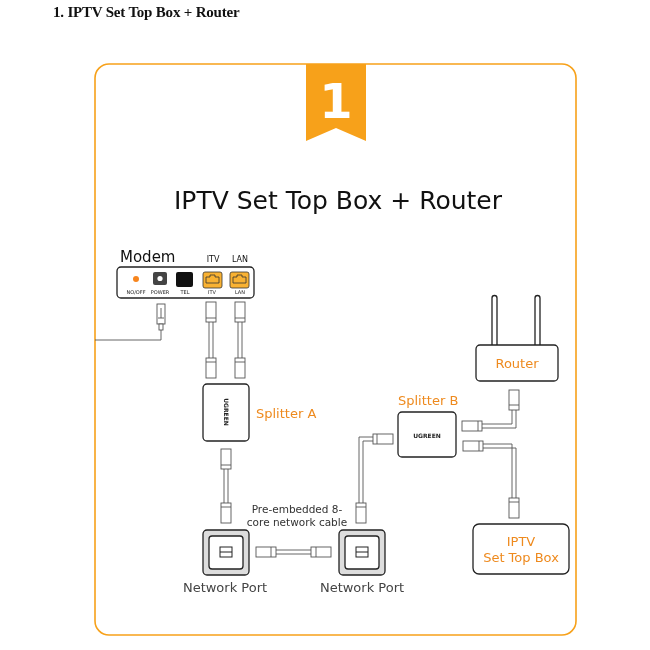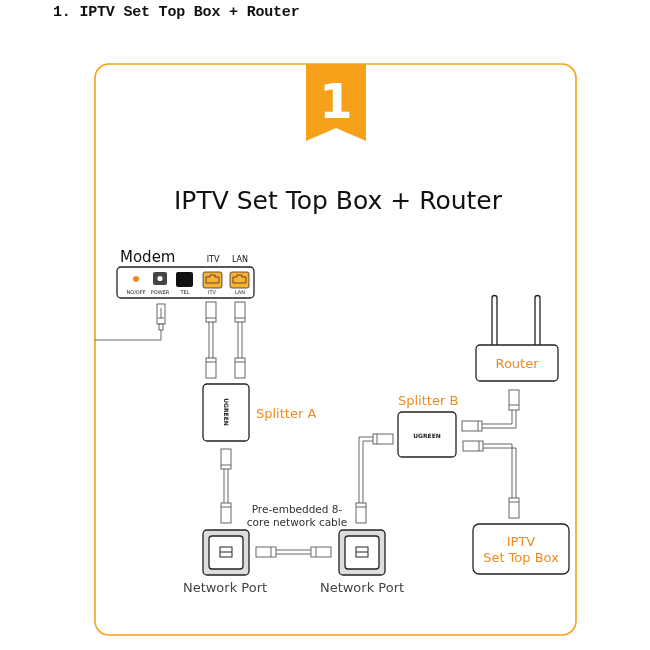--- a/index.html
+++ b/index.html
@@ -1,17 +1,17 @@
 <!DOCTYPE html>
 <html><head>
 <meta charset="utf-8">
 <style>
   html,body{margin:0;padding:0;background:#fff;}
   body{width:650px;height:650px;position:relative;overflow:hidden;font-family:"DejaVu Sans",sans-serif;}
-  .heading{position:absolute;left:53px;top:4px;font-family:Liberation Mono, monospace;font-weight:bold;font-size:15px;color:#111;letter-spacing:-0.2px;}
+  .heading{position:absolute;left:53px;top:4px;font-family:Liberation Serif, serif;font-weight:bold;font-size:15px;color:#111;letter-spacing:-0.2px;}
   svg{position:absolute;left:0;top:0;}
   .t{font-family:"DejaVu Sans",sans-serif;}
 </style>
 </head>
 <body>
 
 <div class="heading">1. IPTV Set Top Box + Router</div>
 
 <svg width="650" height="650" viewBox="0 0 650 650">
 

